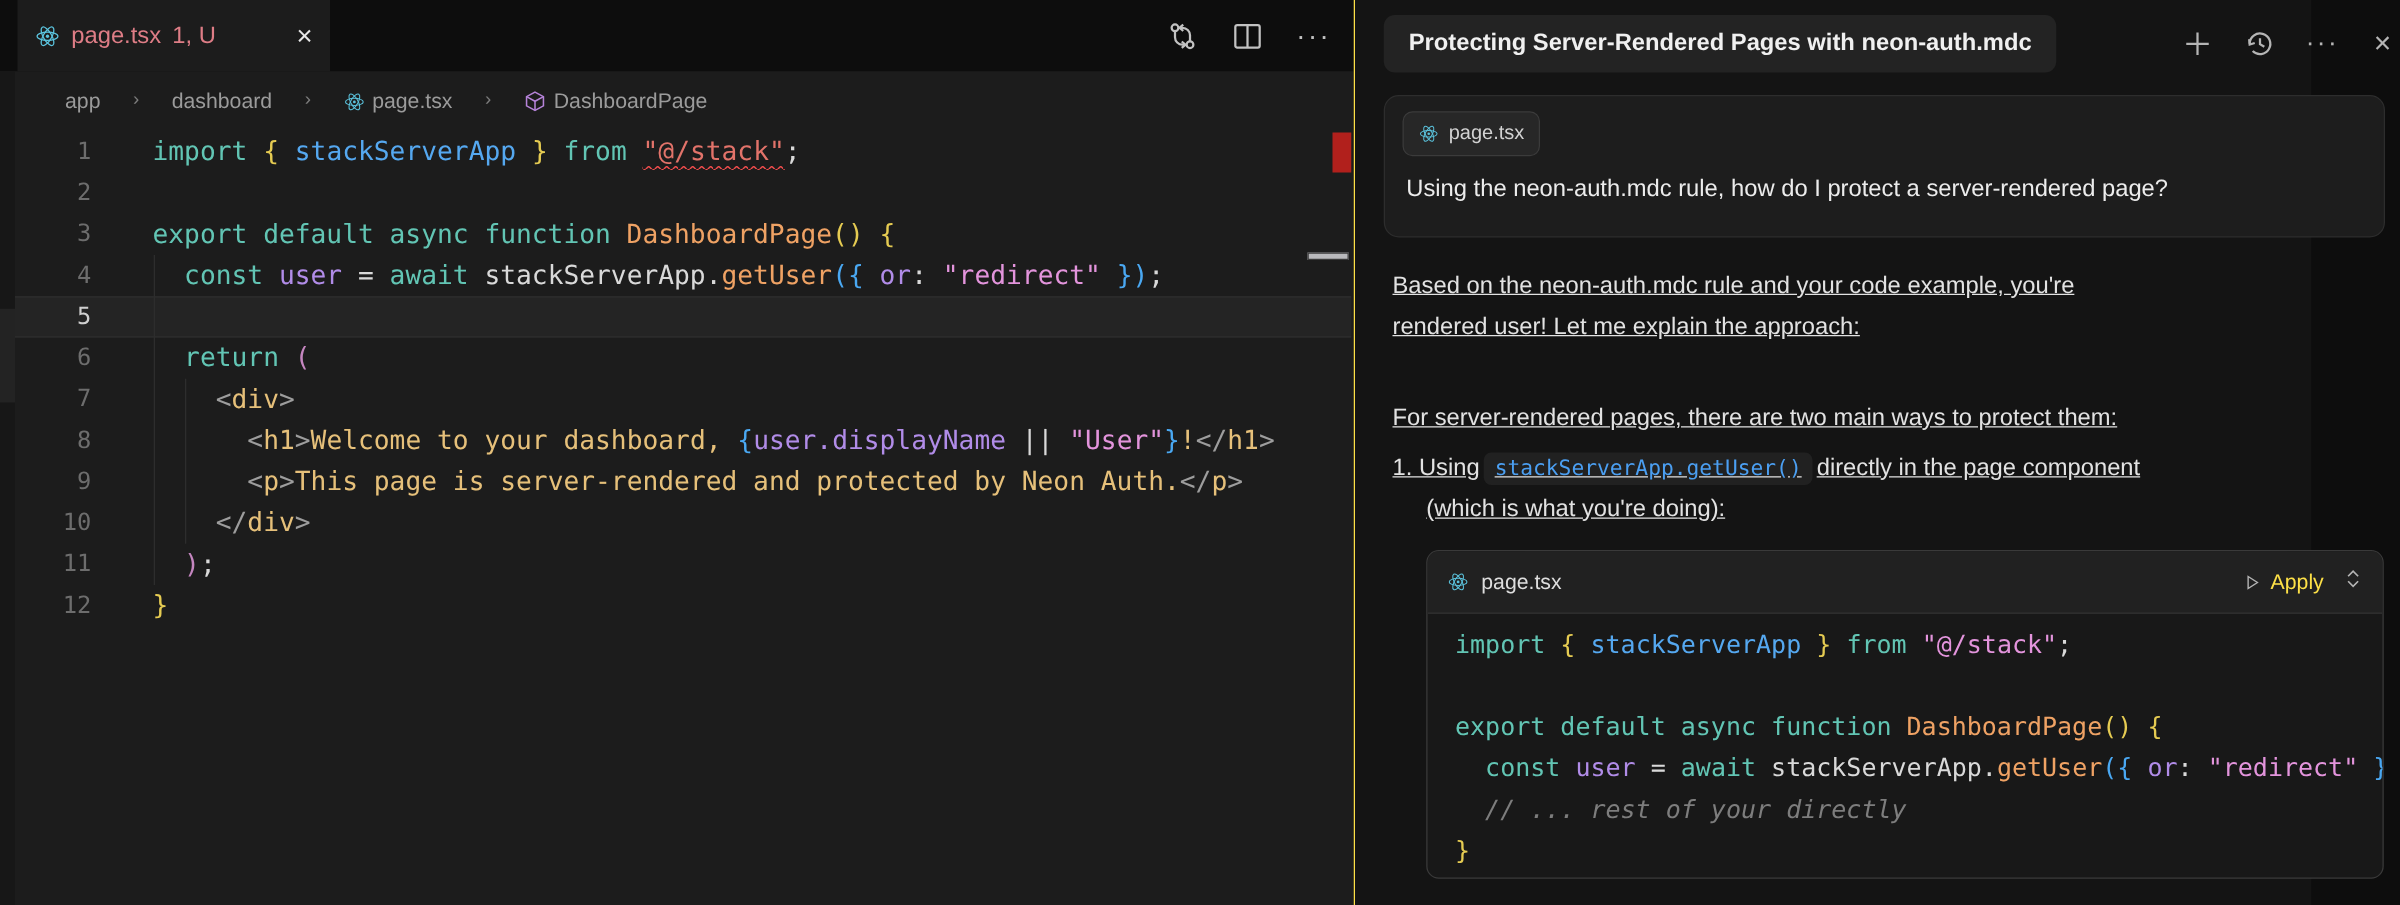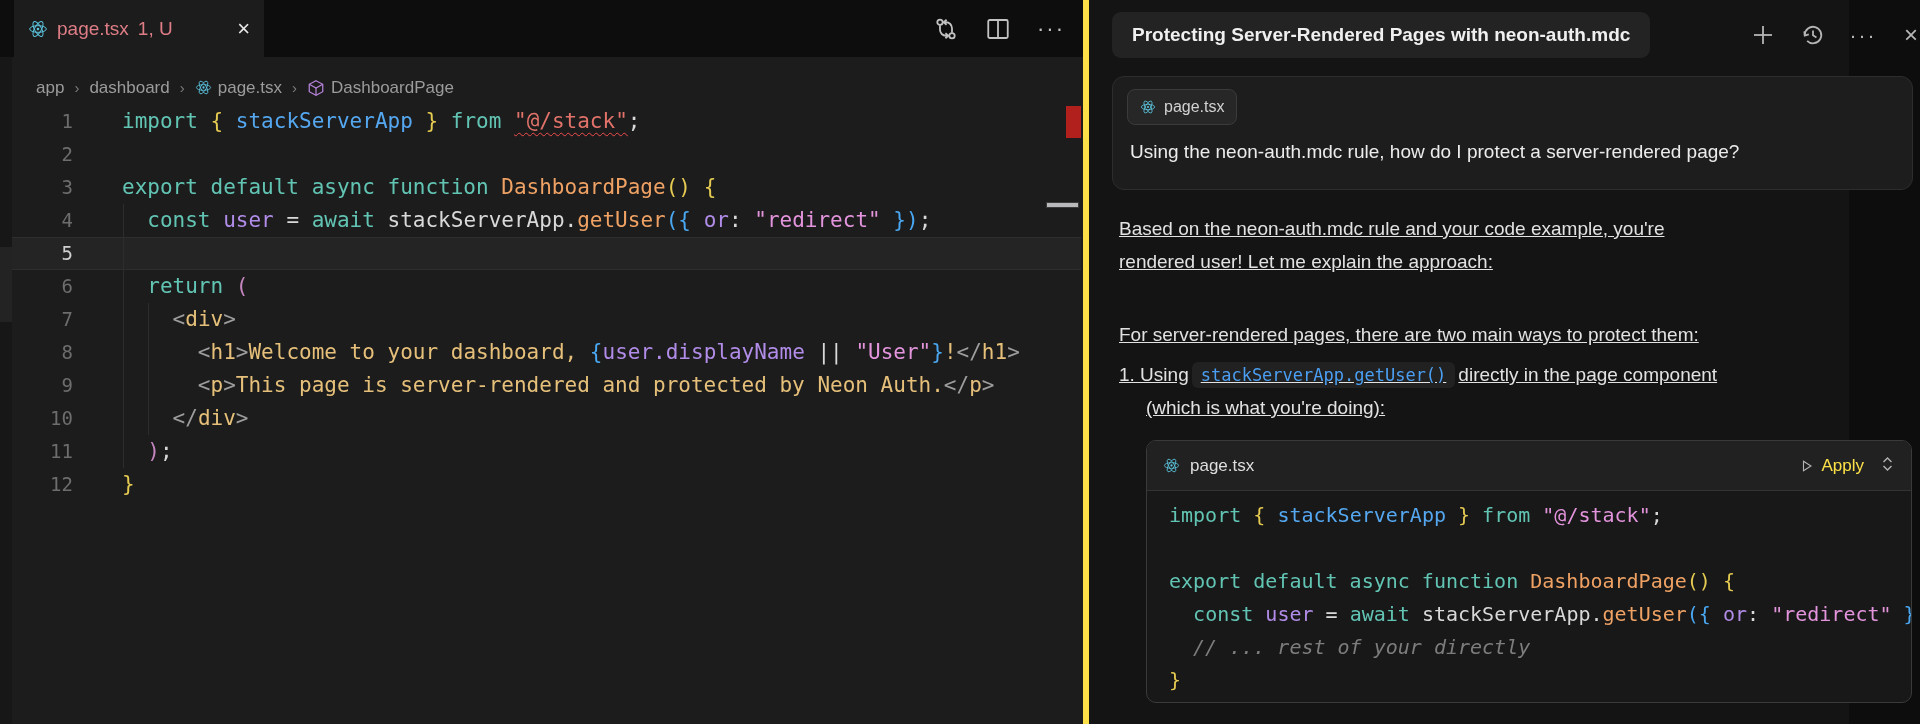--- a/index.html
+++ b/index.html
@@ -12,22 +12,22 @@
   #tabbar { position:absolute; left:0; top:0; width:1083px; height:57px; background:#0d0d0d; }
   #tab { position:absolute; left:14px; top:0; width:250px; height:57px; background:#1c1c1c;
     display:flex; align-items:center; gap:9px; padding:0 14px; }
   #tab .tab-label { font-size:19px; color:var(--tabLabel); white-space:nowrap; }
   #tab .tab-close { margin-left:auto; color:#e8e8e8; font-size:22px; line-height:1; cursor:pointer; }
   #editor-toolbar { position:absolute; right:18px; top:0; height:57px; display:flex; align-items:center; gap:26px; }
   .tbicon { width:26px; height:26px; display:flex; align-items:center; justify-content:center; color:#c2c2c2; }
   .tbicon svg { stroke:#c2c2c2; }
   .dots { color:#c2c2c2; font-size:22px; letter-spacing:2px; }
 
-  #breadcrumb { position:absolute; left:36px; top:71px; height:33px; display:flex; align-items:center;
-    gap:10px; font-size:17px; color:#9b9b9b; }
+  #breadcrumb { position:absolute; left:52px; top:71px; height:33px; display:flex; align-items:flex-start;
+    gap:26px; font-size:17px; color:#9b9b9b; }
   #breadcrumb .sep { color:#7d7d7d; font-size:15px; }
   #breadcrumb .bc-item { display:flex; align-items:center; gap:6px; }
 
   
   #code-area { position:absolute; left:0; top:105px; width:1083px; height:619px; }
   #cur-line { position:absolute; left:12px; top:132px; width:1069px; height:33px; background:#242424;
     border-top:1px solid #2e2e2e; border-bottom:1px solid #2e2e2e; }
   .guide { position:absolute; width:1px; background:#2d2d2d; }
   .cl { position:absolute; left:0; width:1083px; height:33px; }
   .cl .ln { position:absolute; left:0; top:0; width:73px; text-align:right;
@@ -42,21 +42,21 @@
   .tok-blu{color:var(--blu);} .tok-cm{color:var(--cm); font-style:italic;}
   .tok-u{ text-decoration:underline wavy var(--err); text-decoration-thickness:1px; text-underline-offset:4px; }
 
   #left-strip { position:absolute; left:0; top:57px; width:12px; height:667px; background:#171717; }
   #left-strip .seg { position:absolute; left:0; top:190px; width:12px; height:75px; background:#232323; }
   #ovr-error { position:absolute; left:1066px; top:106px; width:15px; height:32px; background:#b1201c; }
   #ovr-cursor { position:absolute; left:1046px; top:202px; width:33px; height:6px; background:#b9b9bc; border:1px solid #3a3a3a; }
 
   
   #chat { position:absolute; left:1083px; top:0; width:766px; height:724px; background:#141414;
-    border-left:6px solid #fde047; }
+    border-left:1px solid #fde047; }
   #chat-title { position:absolute; left:23px; top:12px; height:46px; background:#232323; border-radius:9px;
     display:flex; align-items:center; padding:0 20px; font-size:19px; font-weight:700; color:#f0f0f0; white-space:nowrap; }
   .hicon { position:absolute; top:21px; width:28px; height:28px; display:flex; align-items:center;
     justify-content:center; color:#b5b5b5; cursor:pointer; }
   #icon-new{ left:660px; } #icon-history{ left:710px; } #icon-more{ left:760px; font-size:21px; letter-spacing:2px; }
   #icon-close{ left:808px; font-size:24px; }
 
   #user-card { position:absolute; left:23px; top:76px; width:801px; height:114px; background:#1d1d1d;
     border:1px solid #2d2d2d; border-radius:12px; }
   #user-chip { position:absolute; left:14px; top:12px; height:36px; background:#272727; border:1px solid #3b3b3b;

